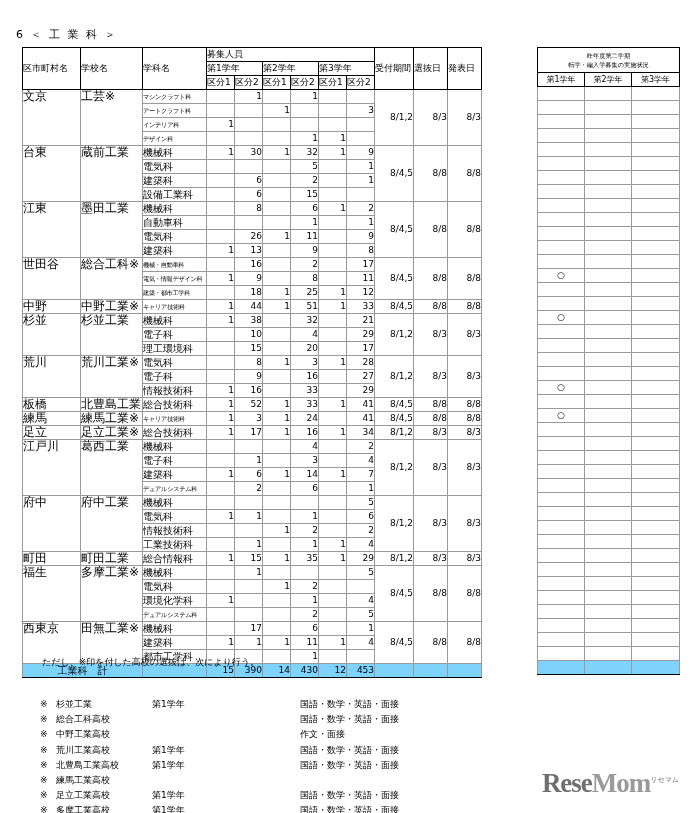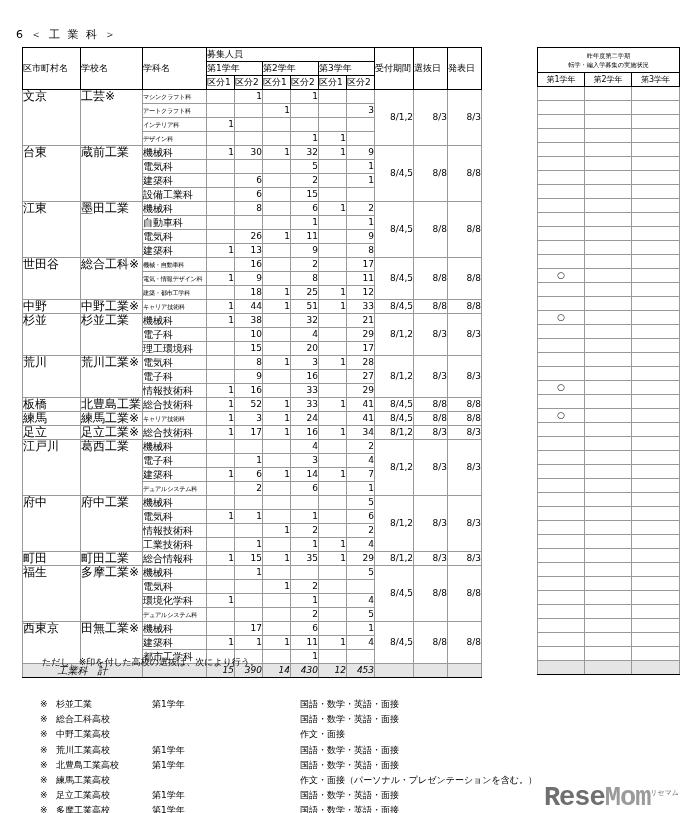--- a/index.html
+++ b/index.html
@@ -36,21 +36,21 @@
     text-align:left;font-size:9px;border:1px solid #000;
   }
   #main-table td{border-color:#999;}
   .grpstart td{border-top:1.4px solid #000;}
   .num{text-align:right;padding-right:3px;font-size:9px;}
   .ctr{text-align:center;}
   .city,.school{font-size:12px;padding-left:2px;vertical-align:top;padding-top:1px;}
   .subj{font-size:10px;padding-left:2px;}
   .subj.sm{font-size:6.2px;letter-spacing:-0.3px;}
   .dt{text-align:right;font-size:9px;vertical-align:middle;}
-  .total{background:#e5e5e5;font-weight:400;font-style:italic;}
+  .total{background:#7dd3fc;font-weight:400;}
   #main-table .total td{border-top:1.4px solid #000;border-bottom:1.4px solid #000;}
   
   #right-table{
     position:absolute;left:537px;top:47px;width:142px;
   }
   #right-table td{border-color:#999;}
   #right-table .hd{text-align:center;border:1px solid #000;font-size:6.2px;line-height:9px;}
   #right-table .sub{text-align:center;border:1px solid #000;font-size:8px;}
   #right-table .cell{height:13px;}
   #right-table .mark{text-align:center;font-size:9px;}
@@ -60,23 +60,23 @@
   #notes .n1{margin-left:0;}
   #notes .n2{margin-left:14px;}
   .exam-list{position:absolute;left:40px;top:697px;font-size:9px;line-height:15.2px;}
   .exam-row{display:flex;}
   .exam-row .mk{width:16px;}
   .exam-row .sch{width:96px;}
   .exam-row .yr{width:148px;}
   .exam-row .sbj{white-space:nowrap;}
   
   #watermark{
-    position:absolute;right:14px;bottom:0;
+    position:absolute;right:14px;bottom:14px;
     font-size:27px;font-weight:bold;color:#6f6f6f;
-    font-family:Liberation Mono, monospace;
+    font-family:Liberation Serif, serif;
     letter-spacing:-1px;
   }
   #watermark .r{color:#9a9a9a;}
   #watermark sup{font-size:7px;font-weight:normal;vertical-align:super;letter-spacing:0;}
 </style>
 </head>
 <body>
 
 <div id="page-title">6 ＜ 工 業 科 ＞</div>
 
@@ -845,21 +845,20 @@
     <div class="exam-row">
       <span class="mk">※</span>
       <span class="sch">北豊島工業高校</span>
       <span class="yr">第1学年</span>
       <span class="sbj">国語・数学・英語・面接</span>
     </div>
     <div class="exam-row">
       <span class="mk">※</span>
       <span class="sch">練馬工業高校</span>
       <span class="yr"></span>
-      <span class="sbj">作文・面接（パーソナル・プレゼンテーションを含む。）</span>
     </div>
     <div class="exam-row">
       <span class="mk">※</span>
       <span class="sch">足立工業高校</span>
       <span class="yr">第1学年</span>
       <span class="sbj">国語・数学・英語・面接</span>
     </div>
     <div class="exam-row">
       <span class="mk">※</span>
       <span class="sch">多摩工業高校</span>

